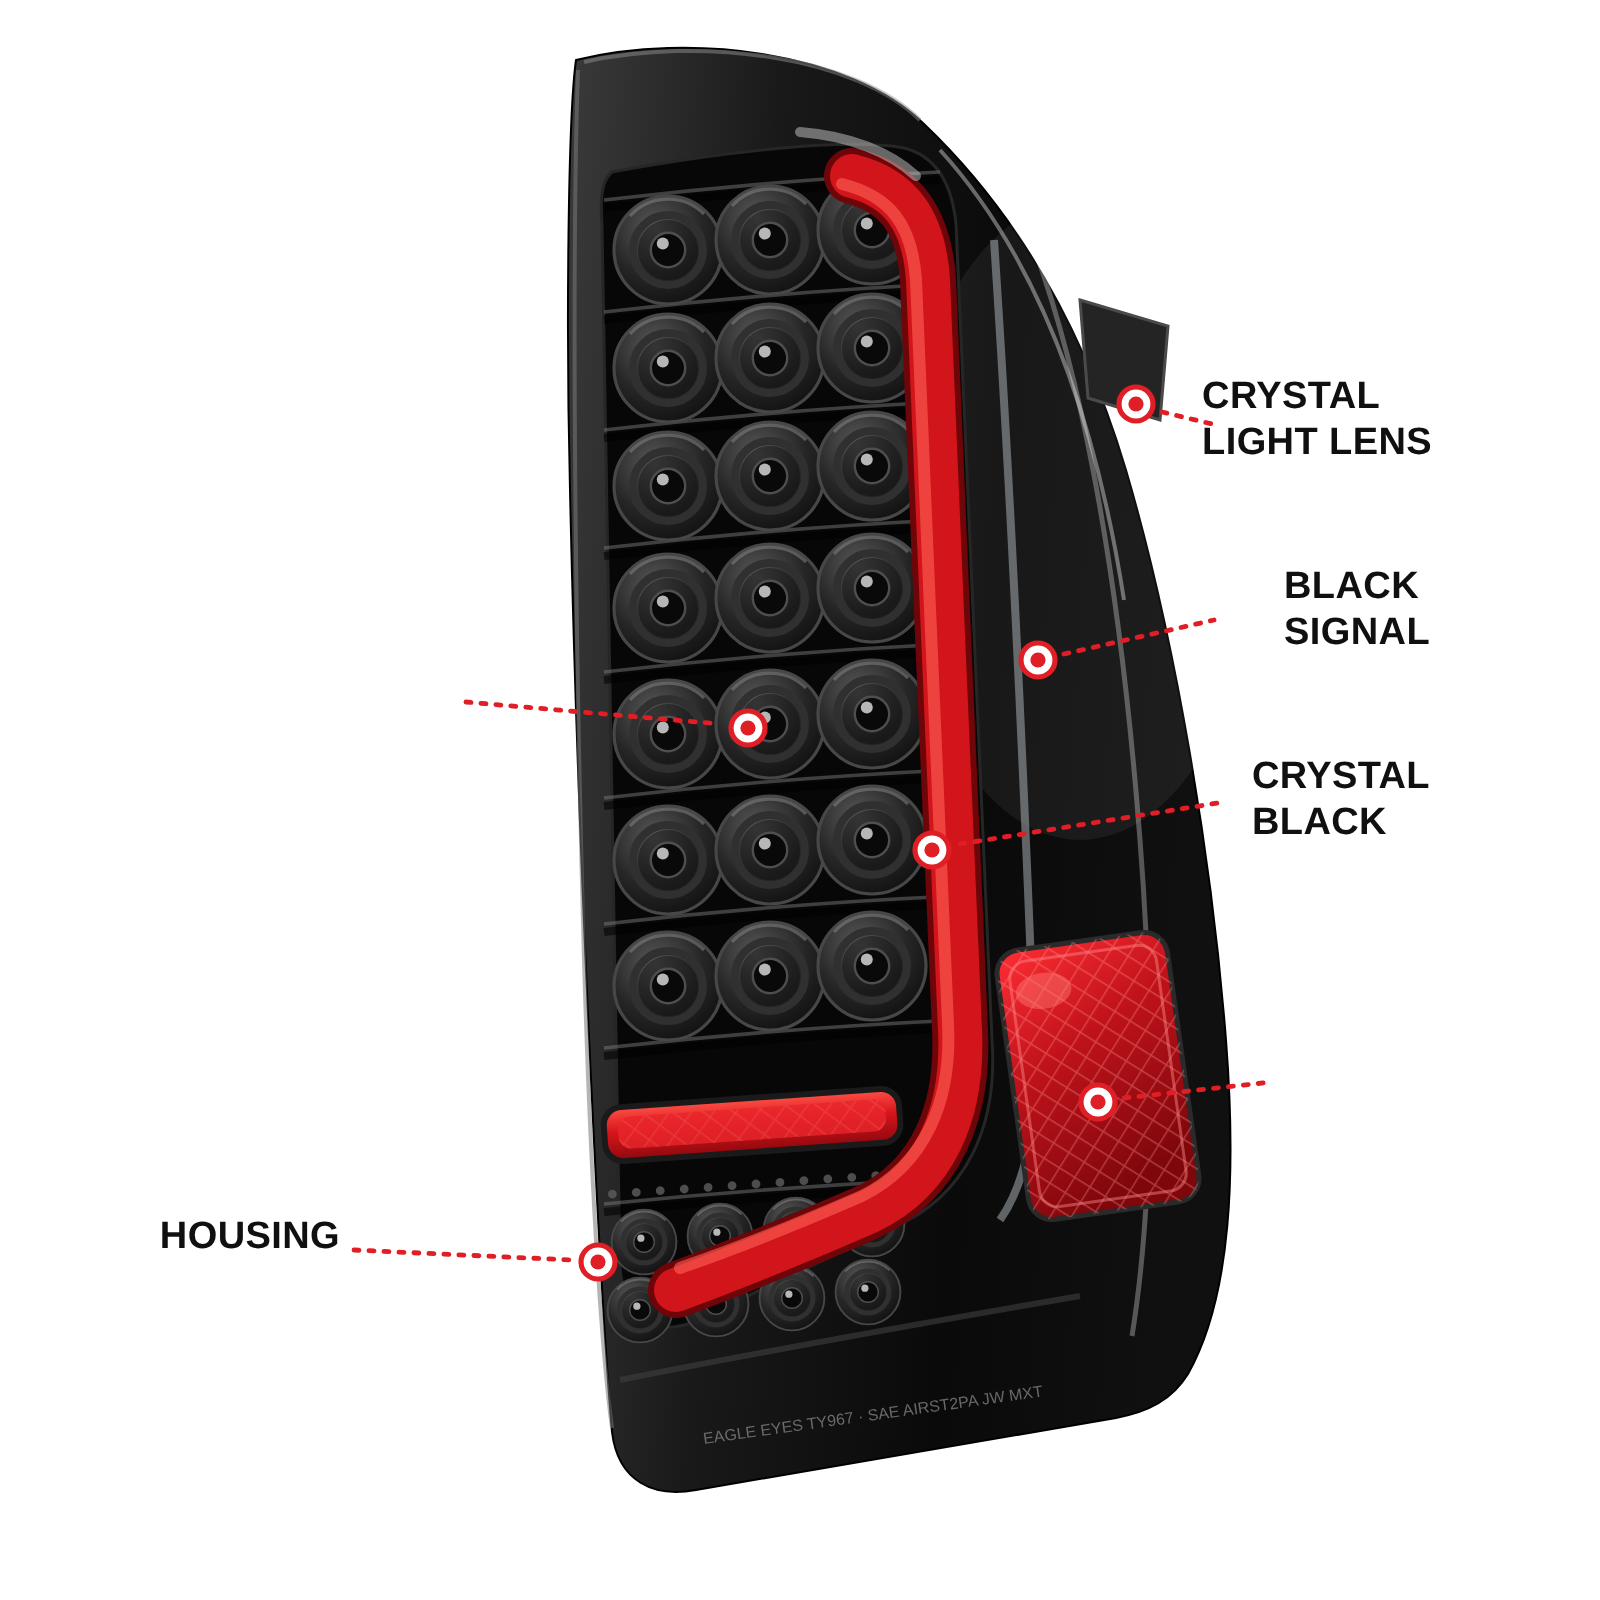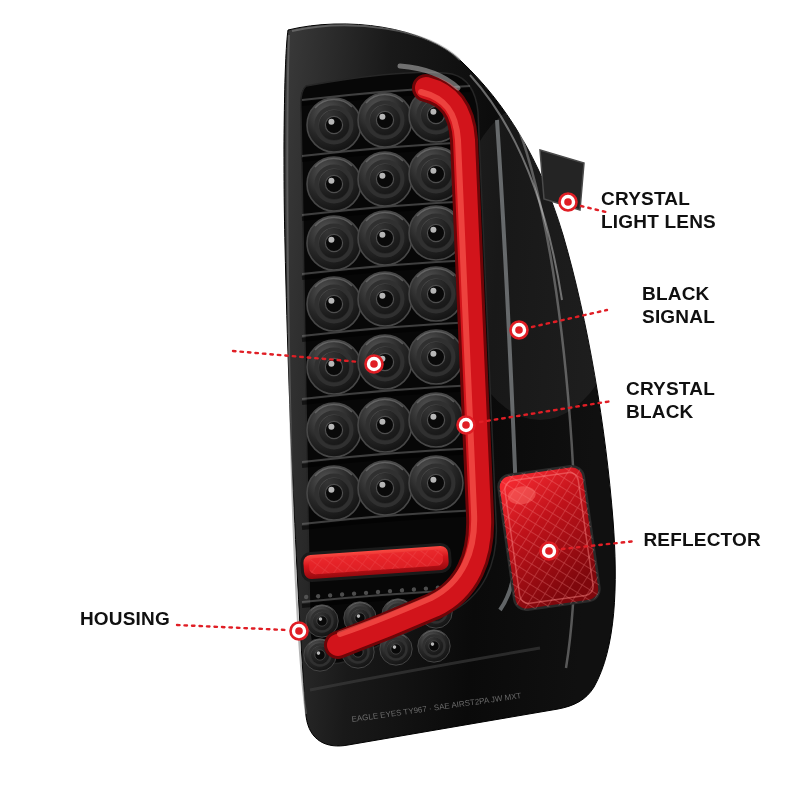--- a/index.html
+++ b/index.html
@@ -211,22 +211,19 @@
   <div class="callout" style="top:282px;right:85px;">
     <span>BLACK</span>
     <span>SIGNAL</span>
   </div>
 
   <div class="callout" style="top:377px;right:85px;">
     <span>CRYSTAL</span>
     <span>BLACK</span>
   </div>
 
-  <div class="callout" style="top:528px;right:39px;">
-    <span>REFLECTOR</span>
-  </div>
 
 
   <div class="callout" style="top:607px;right:630px;">
     <span>HOUSING</span>
   </div>
 
 </div>
 
 </body></html>

